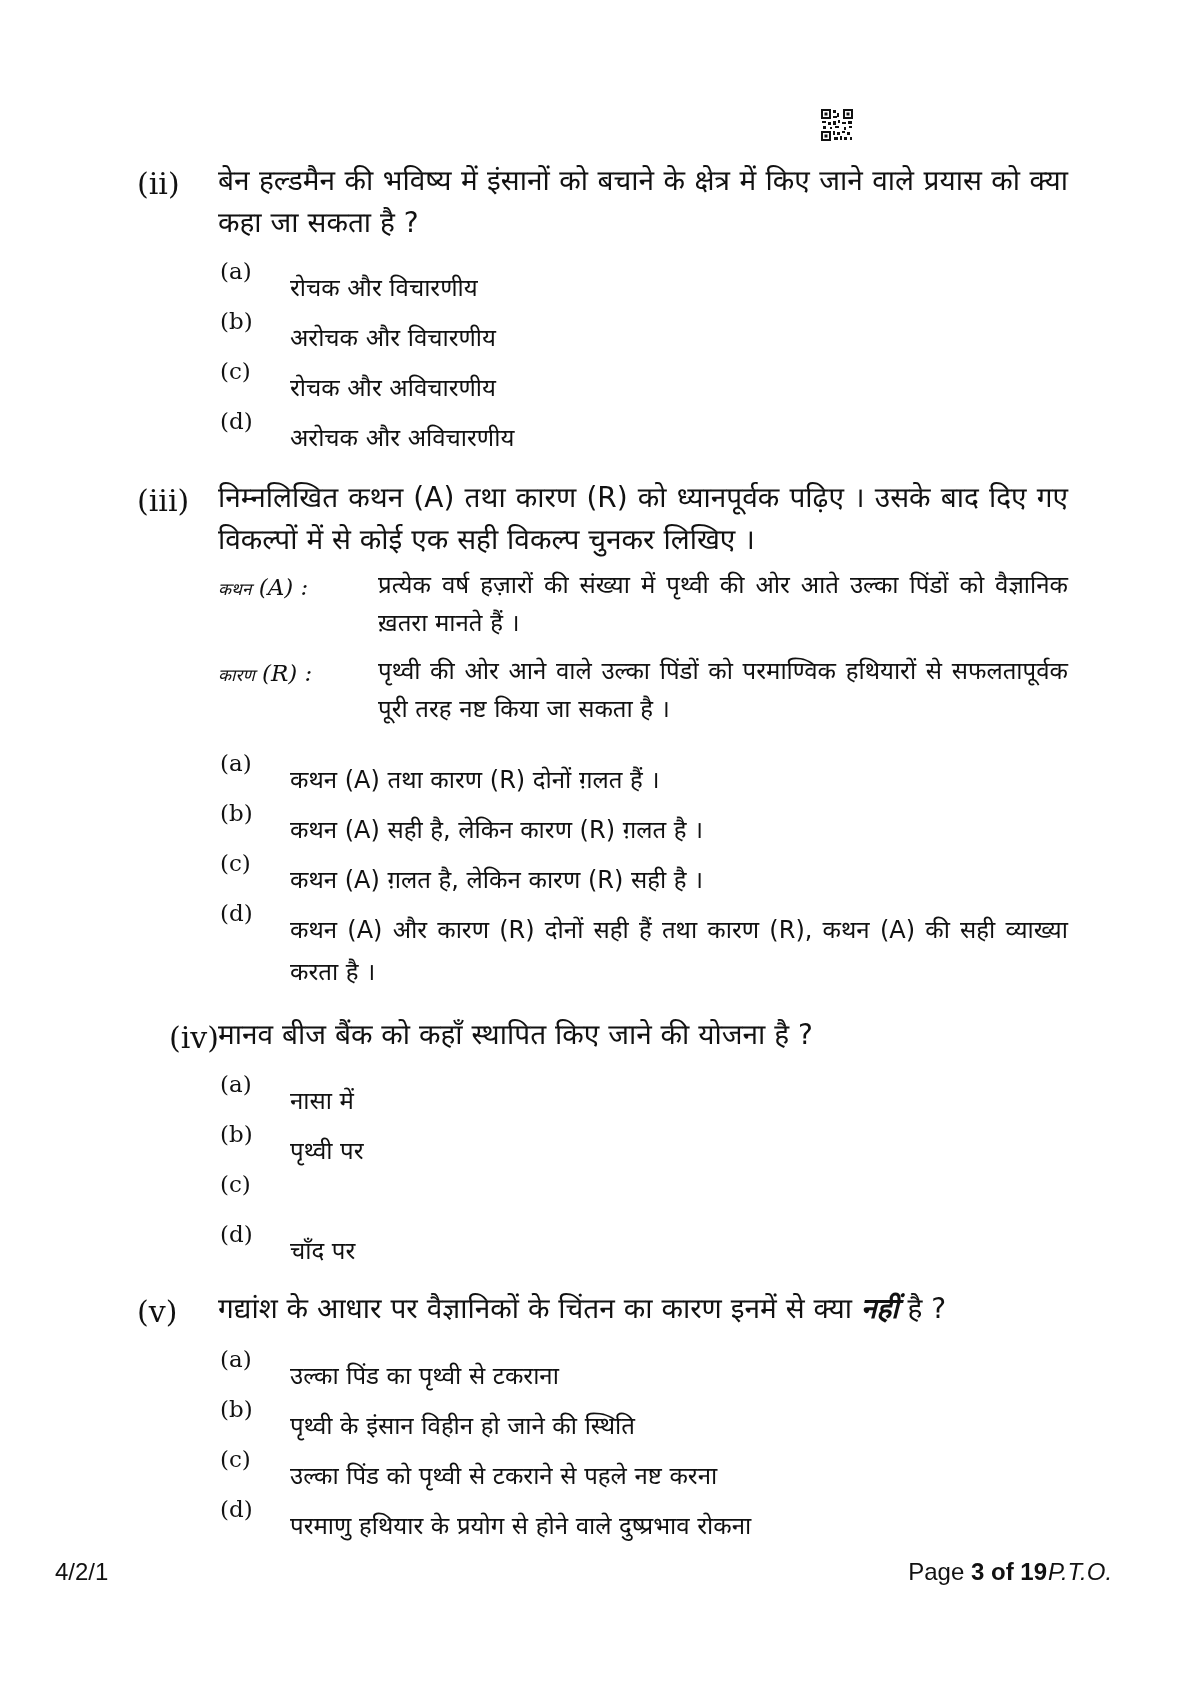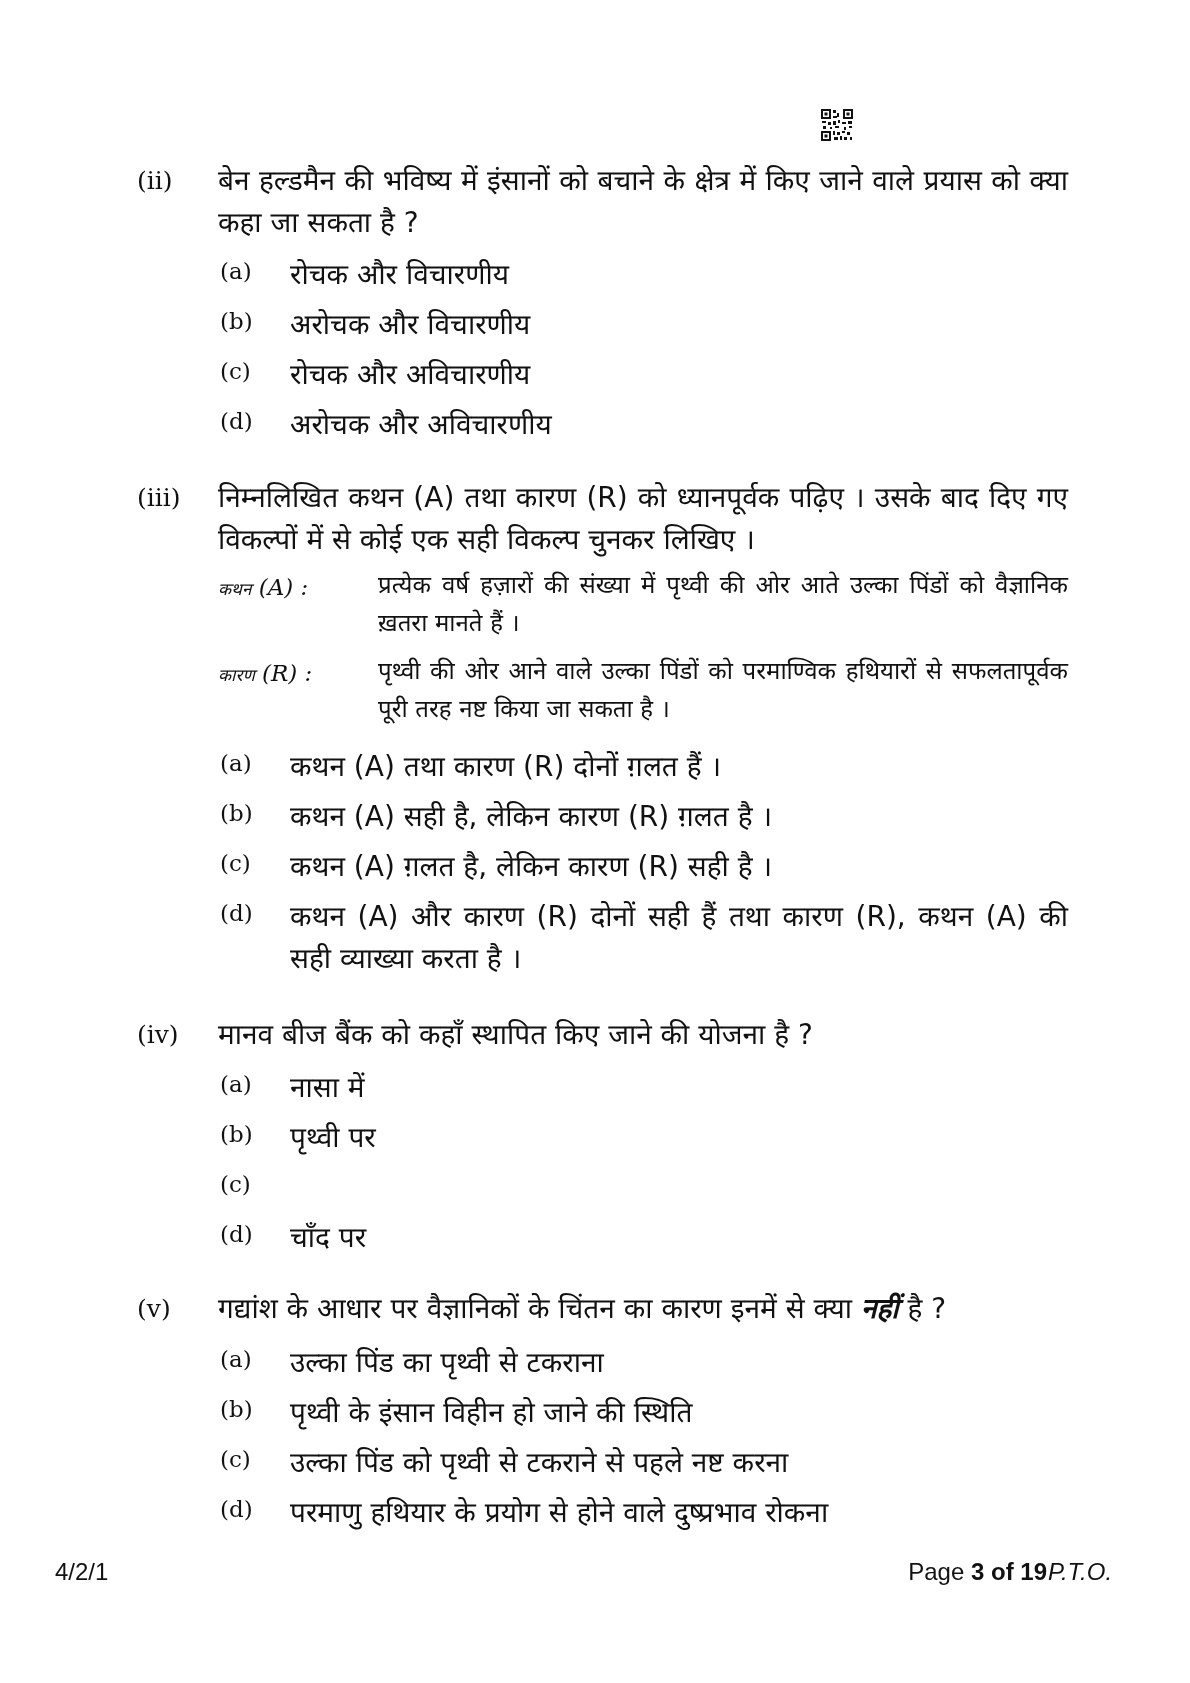--- a/index.html
+++ b/index.html
@@ -1,26 +1,26 @@
 <!DOCTYPE html>
 <html><head>
   <meta charset="utf-8">
   <style>
     html, body { margin: 0; padding: 0; background: #ffffff; }
     body { width: 1190px; height: 1683px; position: relative; overflow: hidden; color: #111; }
     .page { position: absolute; left: 0; top: 0; width: 1190px; height: 1683px; }
     .qr { position: absolute; left: 820px; top: 108px; width: 34px; height: 34px; }
     .q { position: absolute; left: 0; width: 1190px; }
-    .qnum { position: absolute; left: 137px; font-family: "DejaVu Serif", serif; font-size: 25px; }
+    .qnum { position: absolute; left: 137px; font-family: "DejaVu Serif", serif; font-size: 30px; }
     .qtext { position: absolute; left: 218px; width: 850px; font-family: "DejaVu Sans", sans-serif; font-size: 28px; line-height: 42px; text-align: justify; text-align-last: left; }
     .opts { position: absolute; left: 220px; width: 850px; }
     .opt { position: relative; height: 50px; }
     .opt.tall { height: 92px; }
     .olabel { position: absolute; left: 0; top: 0; font-family: "DejaVu Serif", serif; font-size: 23px; line-height: 42px; }
-    .otext { position: absolute; left: 70px; top: 4px; width: 778px; font-family: "DejaVu Sans", sans-serif; font-size: 28px; line-height: 42px; text-align: justify; text-align-last: left; }
+    .otext { position: absolute; left: 70px; top: 17px; width: 778px; font-family: "DejaVu Sans", sans-serif; font-size: 24px; line-height: 42px; text-align: justify; text-align-last: left; }
     .ar { position: absolute; left: 218px; width: 850px; }
     .ar-row { position: relative; }
     .ar-key { position: absolute; left: 0; top: 0; font-family: "DejaVu Serif", serif; font-style: italic; font-size: 23px; line-height: 42px; }
     .ar-key .hi { font-family: "DejaVu Sans", sans-serif; font-style: italic; font-size: 17px; }
     .ar-text { margin-left: 160px; font-family: "DejaVu Sans", sans-serif; font-size: 24px; line-height: 38px; text-align: justify; text-align-last: left; }
     .emph { font-weight: bold; font-style: italic; }
     .footer { position: absolute; top: 1558px; left: 0; width: 1190px; height: 34px; font-family: "Liberation Sans", sans-serif; font-size: 24px; }
     .f-left { position: absolute; left: 55px; text-align: center; }
     .f-center { position: absolute; left: 0; width: 1004px; text-align: right; padding-left: 43px; }
     .f-center b { font-weight: bold; }
@@ -122,21 +122,21 @@
       <span class="olabel">(c)</span>
       <span class="otext">कथन (A) ग़लत है, लेकिन कारण (R) सही है ।</span>
     </div>
     <div class="opt tall">
       <span class="olabel">(d)</span>
       <span class="otext">कथन (A) और कारण (R) दोनों सही हैं तथा कारण (R), कथन (A) की सही व्याख्या करता है ।</span>
     </div>
   </div>
 
   <div class="q" style="top:1014px;">
-    <span class="qnum" style="top:6px;">(iv)</span>
+    <span class="qnum" style="top:6px;margin-left:32px;">(iv)</span>
     <div class="qtext" style="top:0;">मानव बीज बैंक को कहाँ स्थापित किए जाने की योजना है ?</div>
   </div>
   <div class="opts" style="top:1063px;">
     <div class="opt">
       <span class="olabel">(a)</span>
       <span class="otext">नासा में</span>
     </div>
     <div class="opt">
       <span class="olabel">(b)</span>
       <span class="otext">पृथ्वी पर</span>

